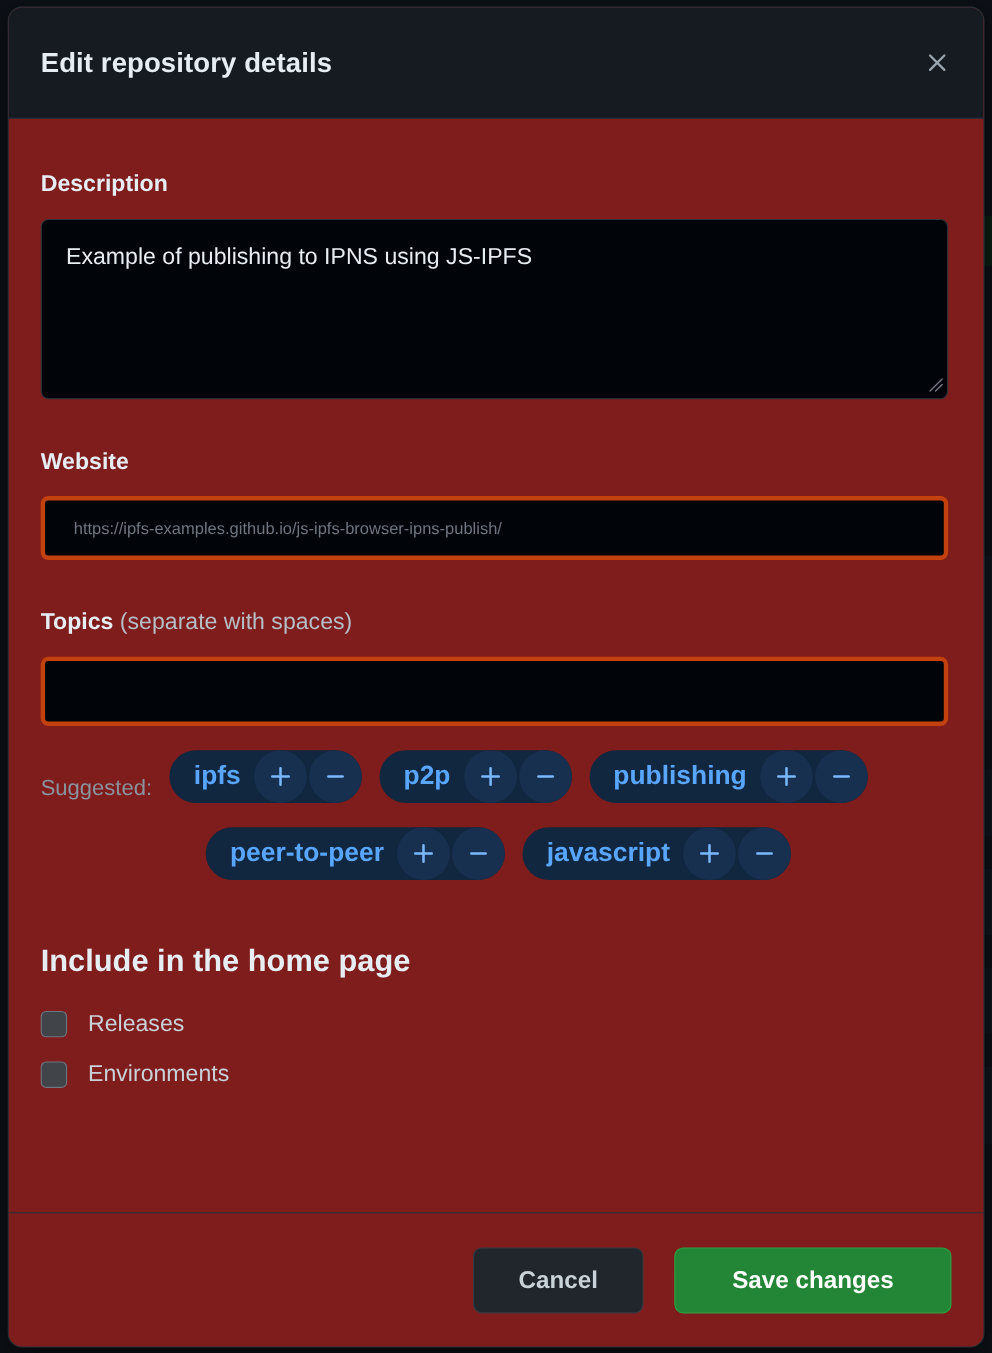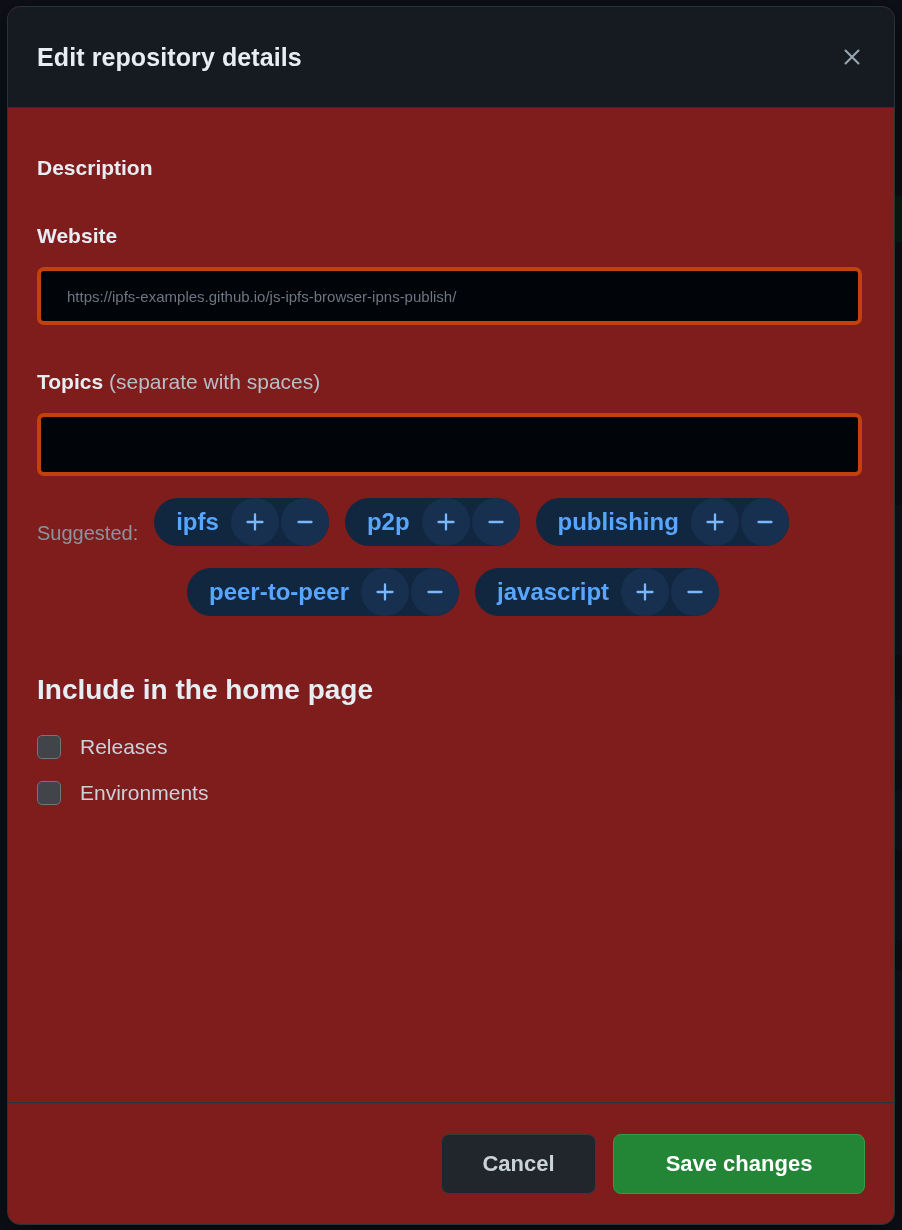--- a/index.html
+++ b/index.html
@@ -238,21 +238,21 @@
   
   .modal-footer {
     flex: 0 0 auto;
     height: 122px;
     box-sizing: border-box;
     border-top: 1px solid #2b3138;
     display: flex;
     align-items: center;
     justify-content: flex-end;
     padding: 0 29px;
-    gap: 17px;
+    gap: 28px;
     margin-top: 45px;
   }
   .btn {
     font-family: "Liberation Sans", sans-serif;
     font-size: 22px;
     font-weight: bold;
     border-radius: 8px;
     cursor: pointer;
     height: 60px;
     padding: 0 28px;
@@ -297,20 +297,28 @@
           <path d="M4.5 4.5 L17.5 17.5 M17.5 4.5 L4.5 17.5" stroke="#9aa4ae" stroke-width="2.1" stroke-linecap="round"></path>
         </svg>
       </span>
     </button>
   </div>
 
   <div class="modal-body">
 
     <div>
       <div class="field-label">Description</div>
+      <div class="textarea-wrap">
+        <textarea class="desc-textarea" placeholder="Short description of this repository" style="">Example of publishing to IPNS using JS-IPFS</textarea>
+        <span class="resize-grip">
+          <svg width="16" height="16" viewBox="0 0 16 16" aria-hidden="true">
+            <path d="M2.5 13.5 L13.5 2.5 M7.5 13.5 L13.5 7.5" stroke="#6e7681" stroke-width="1.3" stroke-linecap="round"></path>
+          </svg>
+        </span>
+      </div>
     </div>
 
     <div class="section">
       <div class="field-label">Website</div>
       <input class="text-input" type="text" placeholder="https://ipfs-examples.github.io/js-ipfs-browser-ipns-publish/" style="">
     </div>
 
     <div class="section">
       <div class="field-label">
         <span>Topics</span>

